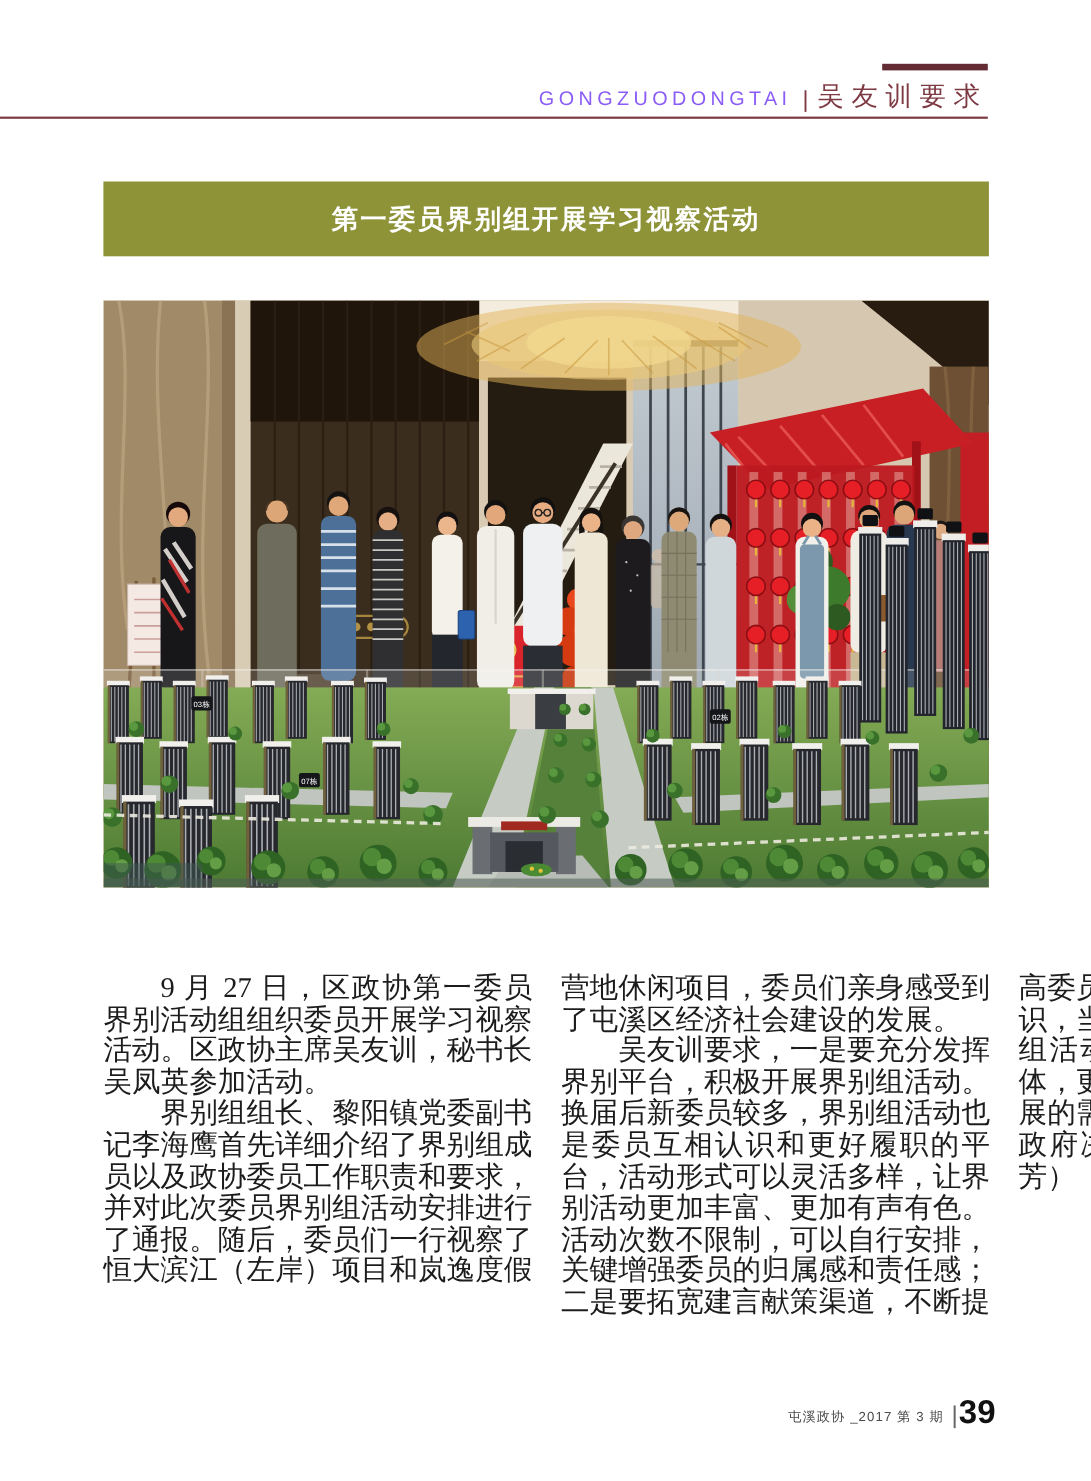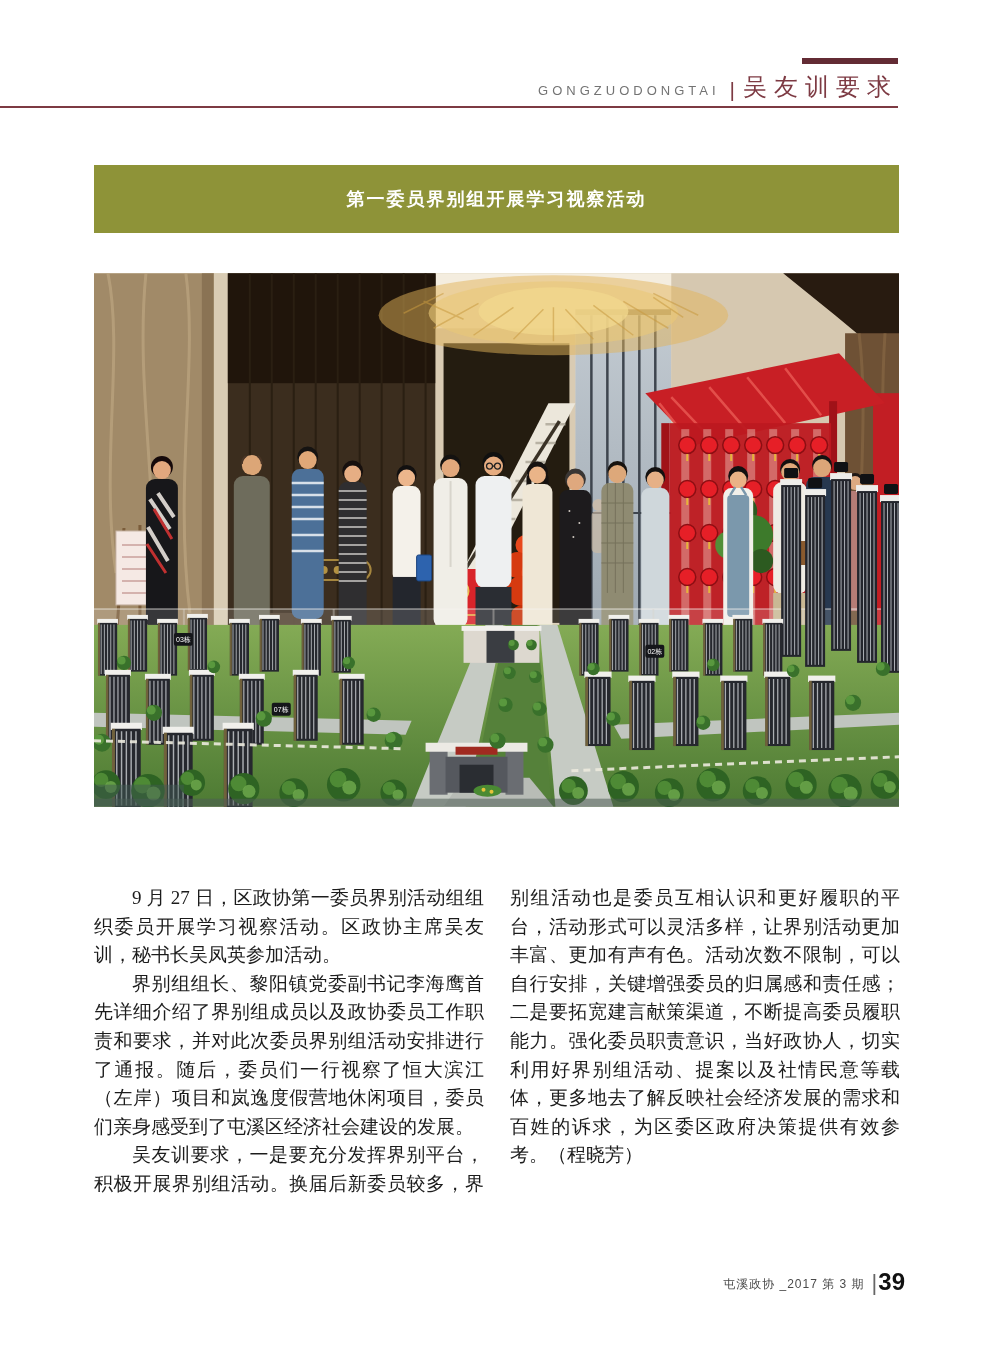--- a/index.html
+++ b/index.html
@@ -5,47 +5,47 @@
   html,body{margin:0;padding:0;}
   body{
     width:992px;height:1346px;position:relative;background:#ffffff;
     font-family:"Liberation Sans",sans-serif;overflow:hidden;
   }
   .page{position:absolute;inset:0;}
 
   
   .header-bar{position:absolute;left:802px;top:58px;width:96px;height:6px;background:var(--accent-dark,#632b34);}
   .header-row{position:absolute;top:71px;left:0;width:898px;text-align:right;white-space:nowrap;}
-  .eyebrow{font-size:13px;letter-spacing:4px;color:#737373;font-family:"Liberation Sans",sans-serif;}
+  .eyebrow{font-size:18px;letter-spacing:4px;color:#8b5cf6;font-family:"Liberation Sans",sans-serif;}
   .hsep{font-size:21px;color:var(--accent,#7d3a43);margin:0 8px 0 10px;font-weight:300;vertical-align:-2px;}
   .section-title{font-family:"Liberation Serif","DejaVu Serif",serif;font-size:24px;letter-spacing:7px;color:var(--accent,#7d3a43);}
   .header-rule{position:absolute;top:106px;left:0;width:898px;border-top:2px solid var(--accent,#7d3a43);}
 
   
   .banner{position:absolute;left:94px;top:165px;width:805px;height:68px;
     background:var(--banner-olive,#8e9338);display:flex;align-items:center;justify-content:center;}
-  .banner h1{margin:0;color:#ffffff;font-size:18px;font-weight:bold;letter-spacing:2px;
+  .banner h1{margin:0;color:#ffffff;font-size:24px;font-weight:bold;letter-spacing:2px;
     font-family:"Liberation Sans","DejaVu Sans",sans-serif;}
 
   
   .photo{position:absolute;left:94px;top:273px;width:805px;height:534px;margin:0;overflow:hidden;background:#cfc3ae;}
   .photo svg{display:block;}
 
   
   .body-text{position:absolute;left:94px;top:884px;width:806px;height:318px;
     column-count:2;column-gap:26px;column-fill:auto;
-    font-family:"Liberation Serif","DejaVu Serif",serif;font-size:19px;line-height:28.6px;
+    font-family:"Liberation Serif","DejaVu Serif",serif;font-size:26px;line-height:28.6px;
     color:#1c1c1c;text-align:justify;}
   .body-text p{margin:0;text-indent:2em;}
 
   
   .page-footer{position:absolute;top:1268px;left:0;width:905px;text-align:right;white-space:nowrap;}
   .journal{font-size:12px;color:#4a4a4a;letter-spacing:1px;vertical-align:2px;}
   .fsep{font-size:22px;color:#666;margin:0 1px 0 7px;font-weight:300;}
-  .pageno{font-size:24px;font-weight:bold;color:var(--page-number-color,#111);}
+  .pageno{font-size:30px;font-weight:bold;color:var(--page-number-color,#111);}
 </style>
 </head>
 <body>
 
 <div class="page">
 
   <header>
     <div class="header-bar"></div>
     <div class="header-row">
       <span class="eyebrow">GONGZUODONGTAI</span><span class="hsep">|</span><span class="section-title">吴友训要求</span>

